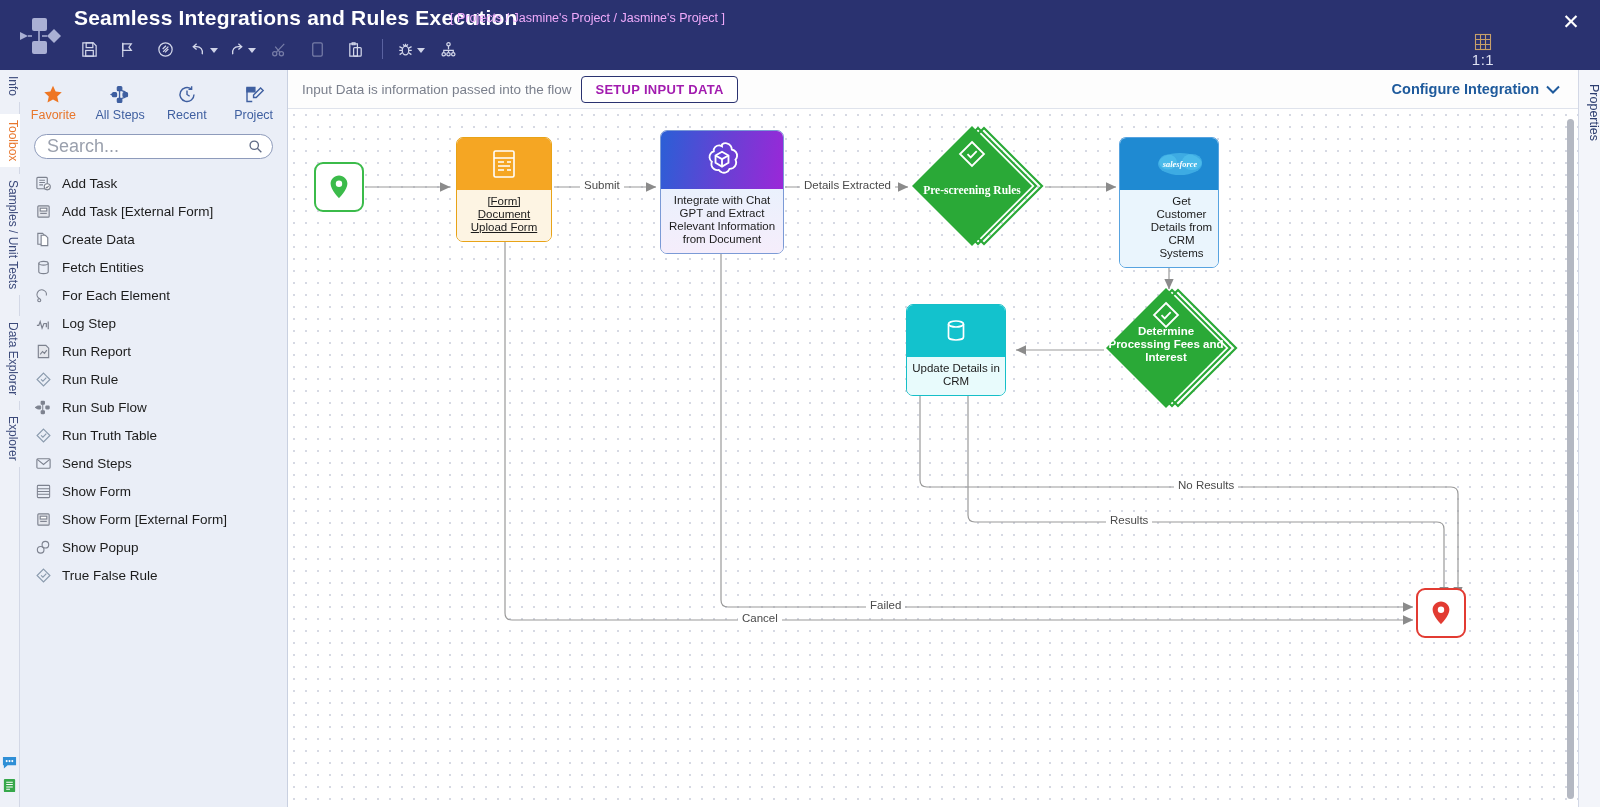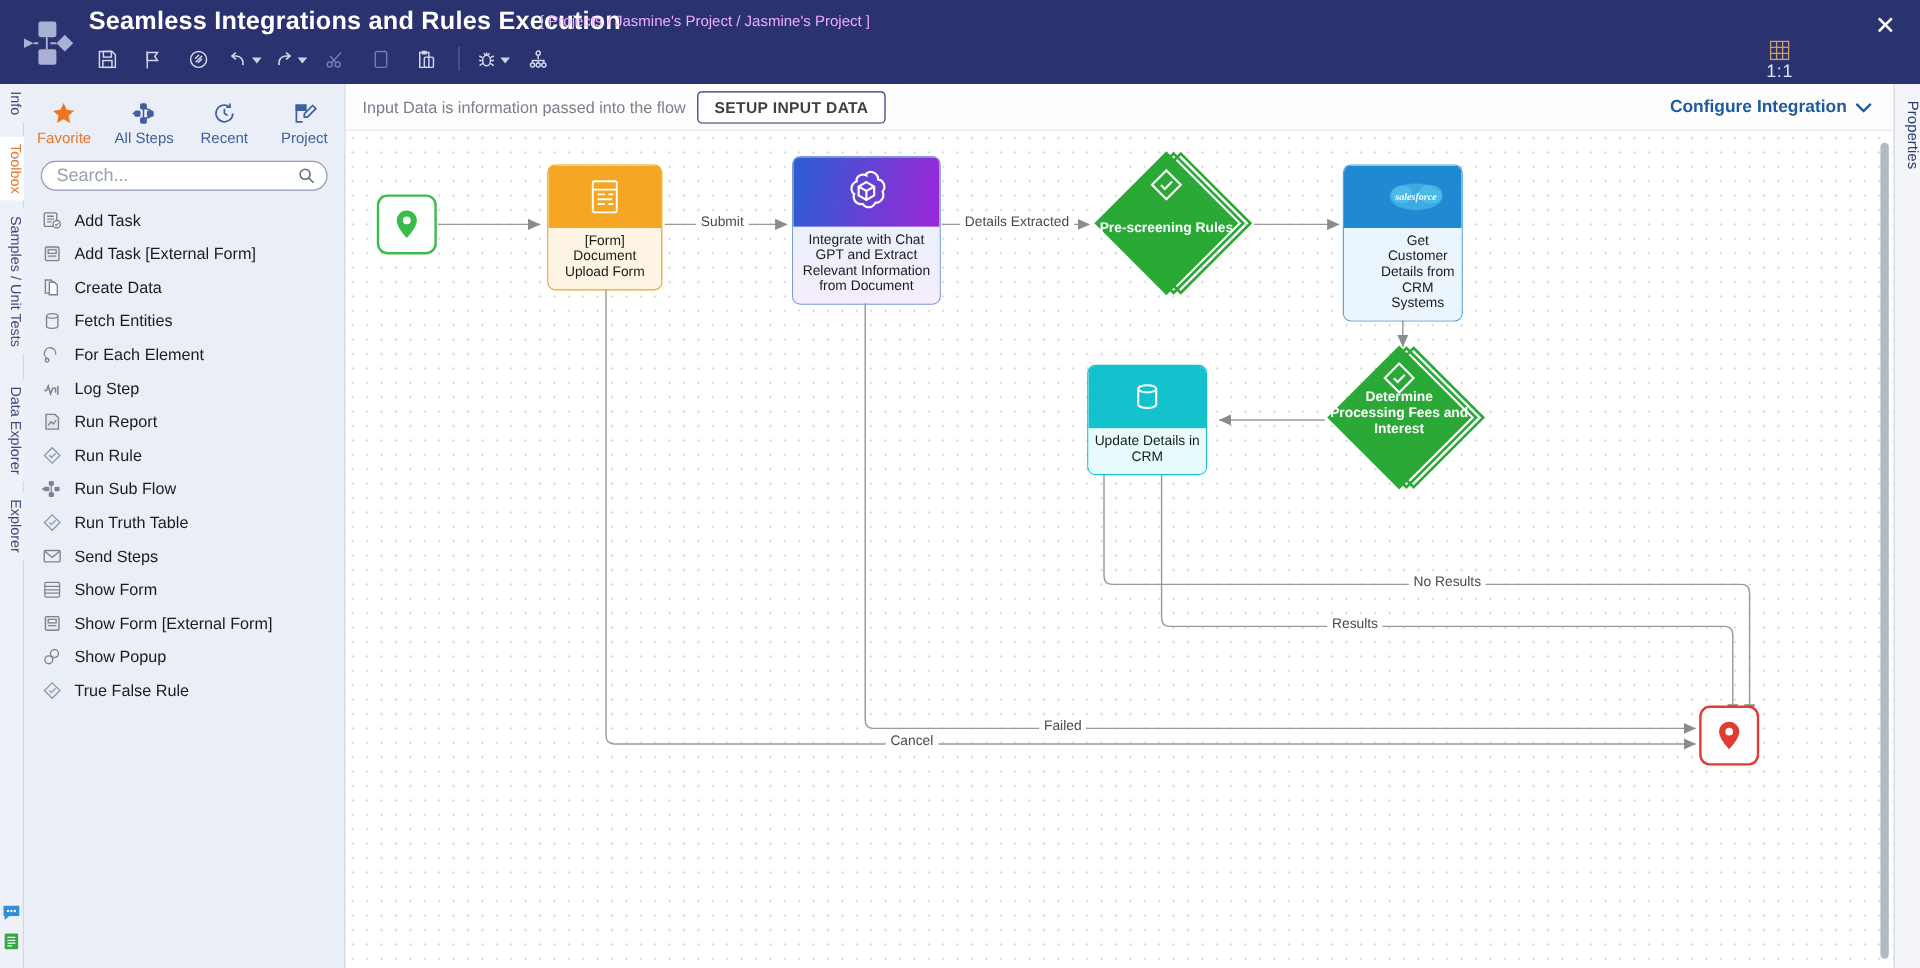--- a/index.html
+++ b/index.html
@@ -100,21 +100,21 @@
   .tbx-tab .lbl { font-size: 12.5px; }
 
   .tbx-search-wrap { padding: 6px 14px 0 14px; }
   .tbx-search {
     position: relative; height: 25px; background: #fff;
     border: 1px solid #8e9bbb; border-radius: 13px;
   }
   .tbx-search input {
     position: absolute; left: 12px; top: 0; right: 30px; height: 23px;
     border: none; outline: none; background: transparent;
-    font-size: 15px; color: #333; font-family: "Liberation Sans", sans-serif;
+    font-size: 18px; color: #333; font-family: "Liberation Sans", sans-serif;
   }
   .tbx-search input::placeholder { color: #9aa0ad; }
   .tbx-search .si { position: absolute; right: 9px; top: 4px; cursor: pointer; }
 
   .tbx-list { margin-top: 10px; }
   .tbx-item {
     display: flex; align-items: center; height: 28px; padding-left: 14px;
     gap: 10px; cursor: pointer; font-size: 13.5px; color: #1c1c1c;
   }
   .tbx-item .ic { width: 18px; height: 18px; flex: 0 0 18px;
@@ -123,21 +123,21 @@
   
   .canvas-top {
     position: absolute; left: 288px; top: 70px; width: 1290px; height: 39px;
     background: #fdfdfd; border-bottom: 1px solid #dfe3ec;
     display: flex; align-items: center;
   }
   .ct-text { margin-left: 14px; font-size: 13.5px; color: #7a7f8c; }
   .ct-btn {
     margin-left: 10px; height: 27px; padding: 0 13px;
     border: 1.5px solid #2a3270; border-radius: 4px; background: #fff;
-    color: #404040; font-size: 13px; font-weight: bold; letter-spacing: .3px;
+    color: #a21caf; font-size: 13px; font-weight: bold; letter-spacing: .3px;
     cursor: pointer; display: flex; align-items: center;
     font-family: "Liberation Sans", sans-serif;
   }
   .ct-right {
     margin-left: auto; margin-right: 18px;
     display: flex; align-items: center; gap: 7px;
     color: #1e5a9c; font-size: 14.5px; font-weight: bold; cursor: pointer;
   }
 
   
@@ -177,21 +177,21 @@
     border: 1.5px solid transparent;
   }
   .card .cap { height: 52px; display: flex; align-items: center; justify-content: center; }
   .card .body {
     padding: 5px 3px 7px 3px; font-size: 11.5px; line-height: 13px;
     text-align: center; color: #1b1b1b;
   }
 
   .card.form { border-color: #e8a317; }
   .card.form .cap { background: #f5a623; }
-  .card.form .body { background: #fdf4e3; }
+  .card.form .body { background: #fdf4e3; text-decoration: underline; }
 
   .card.gpt { width: 124px; border-color: #7b9ad6; }
   .card.gpt .cap { height: 58px; background: linear-gradient(100deg,#2a5fd6 0%, #6b3fd4 55%, #9b27d8 100%); }
   .card.gpt .body { background: linear-gradient(180deg,#eaf1fd 0%, #f5edfb 100%); }
 
   .card.sf { width: 100px; border-color: #57a3e0; }
   .card.sf .cap { background: #1f8ad2; padding-left: 22px; }
   .card.sf .body { background: #eaf5fd; padding-left: 28px; }
 
   .card.db { width: 100px; border-color: #16bfc8; }
@@ -643,21 +643,21 @@
     </div>
 
     <div class="diamond" style="left:618px; top:13px; width:142px; height:132px;">
       <svg width="142" height="132" viewBox="0 0 142 132">
         <path d="M78 6 L136 64 L78 122 L20 64 Z" fill="none" stroke="#2aa937" stroke-width="2.2"></path>
         <path d="M72 6 L130 64 L72 122 L14 64 Z" fill="none" stroke="#2aa937" stroke-width="2.2"></path>
         <path d="M66 4 L126 64 L66 124 L6 64 Z" fill="#2aa937"></path>
         <path d="M66 20 L78 32 L66 44 L54 32 Z" fill="none" stroke="#fff" stroke-width="1.8"></path>
         <path d="M61.5 32.2l3.2 3.2 6-6.2" fill="none" stroke="#fff" stroke-width="1.8"></path>
       </svg>
-      <div class="lbl" style="left:6px; width:120px; top:68px;">Pre-screening Rules</div>
+      <div class="lbl" style="left:6px; width:120px; top:68px;font-family:Liberation Serif, serif;">Pre-screening Rules</div>
     </div>
 
     <div class="node" style="left:831px; top:28px;">
       <div class="card sf">
         <div class="cap">
           <svg width="56" height="30" viewBox="0 0 56 30">
             <ellipse cx="28" cy="15" rx="22" ry="11" fill="#55c7f0" opacity=".55"></ellipse>
             <ellipse cx="16" cy="13" rx="9" ry="7.5" fill="#55c7f0" opacity=".55"></ellipse>
             <ellipse cx="40" cy="13" rx="10" ry="8" fill="#55c7f0" opacity=".55"></ellipse>
             <text x="28" y="18" text-anchor="middle" font-family="Liberation Serif, serif" font-size="8.4" font-style="italic" font-weight="bold" fill="#ffffff">salesforce</text>

